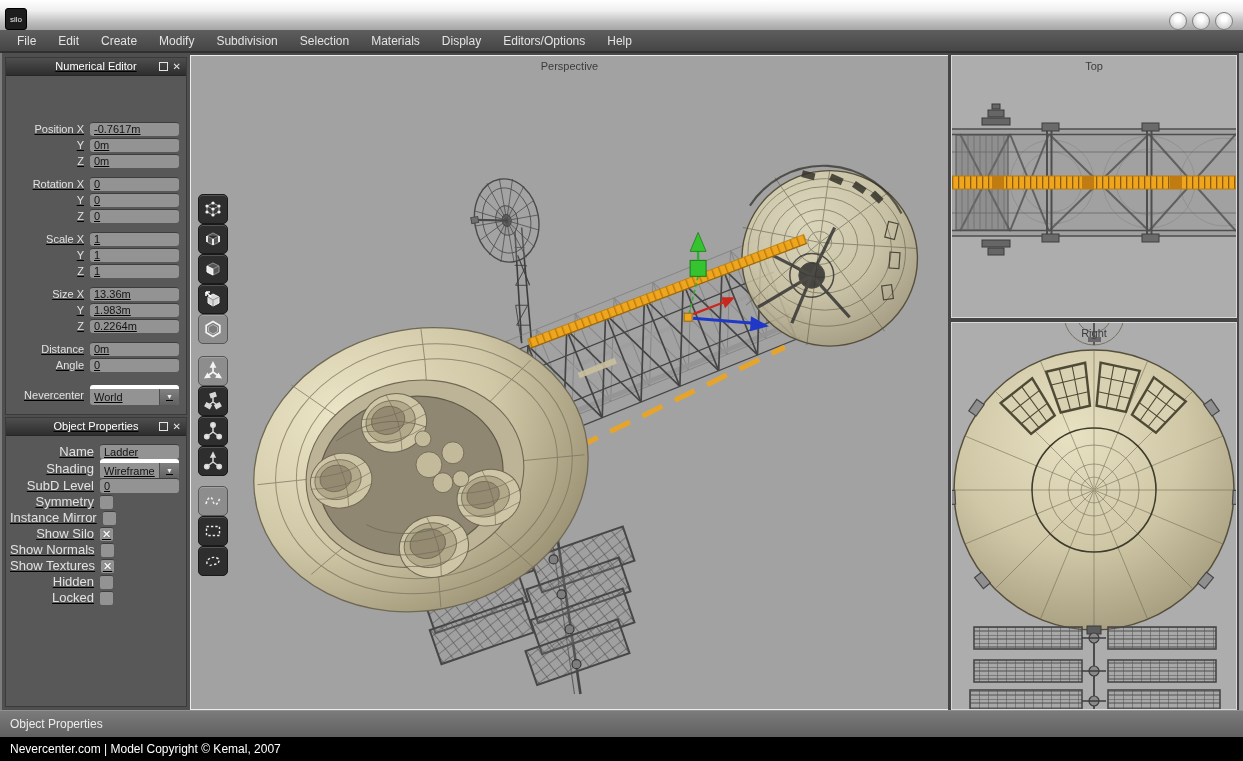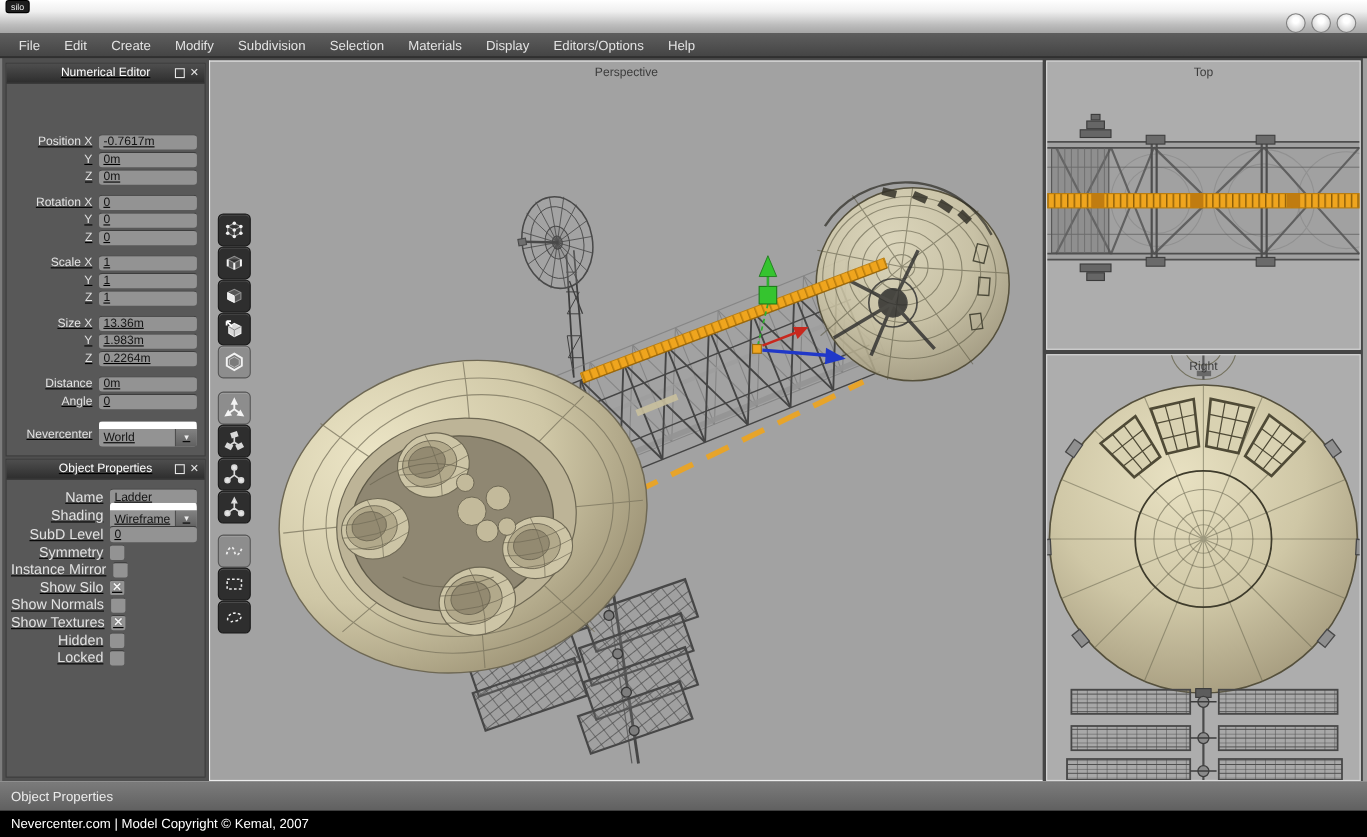--- a/index.html
+++ b/index.html
@@ -2,21 +2,21 @@
 <html><head>
 <meta charset="utf-8">
 <style>
   html,body{margin:0;padding:0;background:#4a4a4a;width:1243px;height:761px;overflow:hidden;
     font-family:"Liberation Sans", sans-serif;-webkit-font-smoothing:none;}
   .app{position:absolute;inset:0;}
 
   
   .titlebar{position:absolute;left:0;top:0;width:100%;height:30px;
     background:linear-gradient(#ffffff,#efefef 35%,#bdbdbd 75%,#a6a6a6);
-    border-bottom:1px solid #5f5f5f;display:flex;align-items:flex-start;flex-direction:column;}
+    border-bottom:1px solid #5f5f5f;display:flex;align-items:flex-end;}
   .logo{margin-left:5px;width:20px;height:20px;background:#1d1d1d;border:1px solid #000;
     border-radius:3px;color:#eee;font-size:8px;display:flex;align-items:center;justify-content:center;}
   .wintitle{position:absolute;left:0;right:0;text-align:center;color:#111;
     font-weight:bold;font-size:13px;}
   .winbtns{margin-left:auto;margin-right:10px;display:flex;gap:5px;z-index:2;}
   .winbtn{width:16px;height:16px;border-radius:50%;border:1px solid #808080;
     background:radial-gradient(circle at 50% 35%, #ffffff 20%, #e2e2e2 55%, #bdbdbd 100%);}
 
   
   .menubar{position:absolute;left:0;top:30px;width:100%;height:23px;
@@ -37,21 +37,21 @@
     color:#fff;font-size:11px;text-align:center;line-height:17px;position:relative;}
   .phead .hbtns{position:absolute;right:5px;top:0;height:17px;display:flex;align-items:center;gap:5px;}
   .hsq{width:7px;height:7px;border:1px solid #e5e5e5;display:inline-block;}
   .hx{color:#e5e5e5;font-size:10px;line-height:10px;}
   .frow{display:flex;align-items:center;height:16px;margin:0 7px 0 4px;}
   .frow.gap{margin-top:7px;}
   .frow .lbl{flex:0 0 74px;text-align:right;color:#e2e2e2;font-size:11px;padding-right:6px;white-space:nowrap;}
   .field{flex:1;height:13px;line-height:13px;background:#939393;border-radius:3px;
     border-top:1px solid #3d3d3d;color:#141414;font-size:11px;padding:0 4px;overflow:hidden;}
   .panel-num .rows{padding-top:9px;margin-top:36px;}
-  .dropdown{flex:1;height:16px;display:flex;background:#939393;border-radius:3px;border-top:7px solid #ffffff;overflow:hidden;}
+  .dropdown{flex:1;height:16px;display:flex;background:#939393;border-radius:3px;border-top:4px solid #ffffff;overflow:hidden;}
   .dd-val{flex:1;color:#141414;font-size:11px;line-height:16px;padding:0 4px;}
   .dd-btn{width:19px;background:linear-gradient(#828282,#606060);border-left:1px solid #4e4e4e;
     display:flex;align-items:center;justify-content:center;color:#ececec;font-size:7px;}
   .orow{display:flex;align-items:center;height:15px;margin:1px 7px 1px 4px;}
   .orow .lbl{flex:0 0 84px;text-align:right;color:#e2e2e2;font-size:13px;padding-right:6px;white-space:nowrap;}
   .orow .field,.orow .dropdown{flex:1;}
   .panel-obj .rows{padding-top:7px;}
   .chk{width:13px;height:13px;background:#939393;border-radius:2px;border-top:1px solid #3d3d3d;
     color:#f2f2f2;font-size:11px;font-weight:bold;line-height:13px;text-align:center;text-shadow:0 0 1px #222;}
   .spacer{flex:1;}

